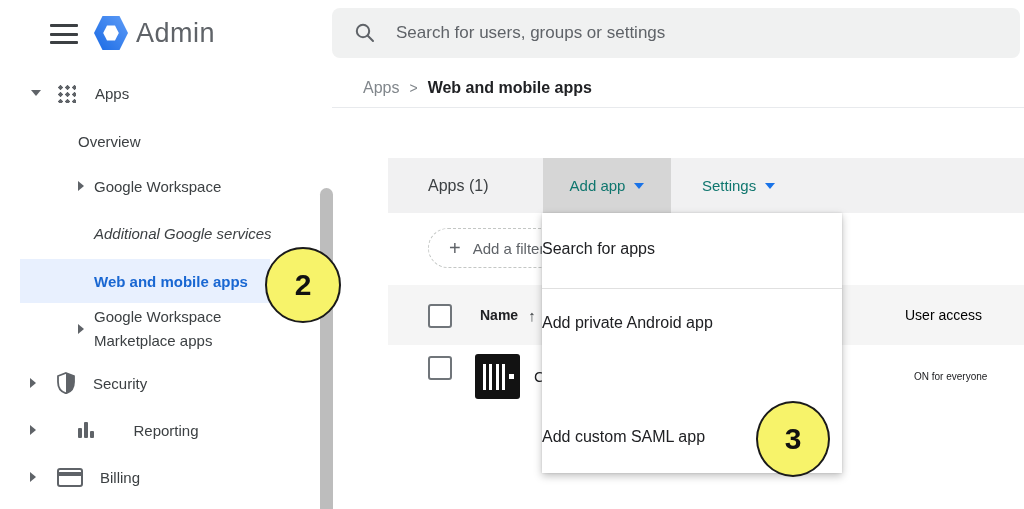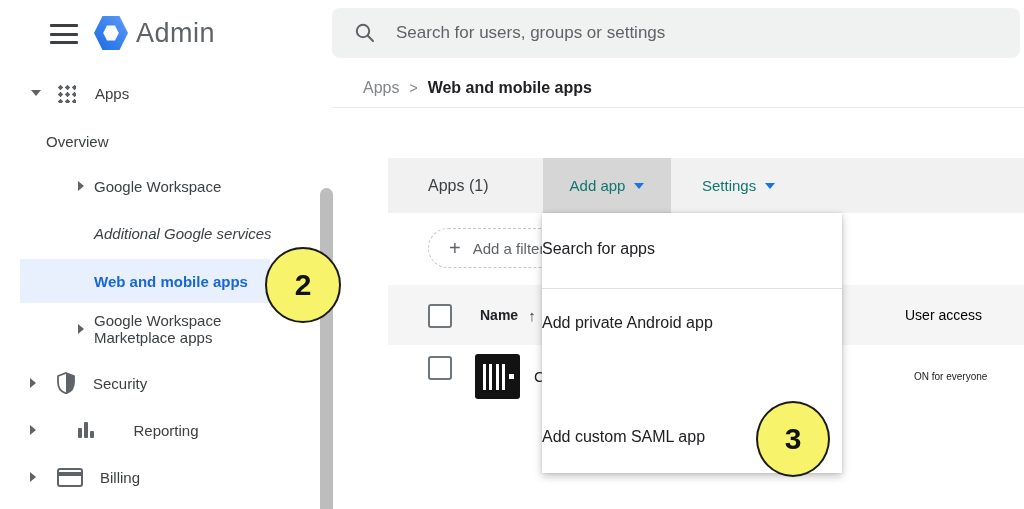--- a/index.html
+++ b/index.html
@@ -32,21 +32,21 @@
   .caret-down{width:0;height:0;border-left:5px solid transparent;border-right:5px solid transparent;
               border-top:6px solid #5f6368;margin-left:0;}
   .caret-right{width:0;height:0;border-top:5px solid transparent;border-bottom:5px solid transparent;
                border-left:6px solid #5f6368;}
   .grid-ic{width:19px;height:19px;
            background-image:radial-gradient(#5f6368 2px,transparent 2.3px);
            background-size:7px 7px;background-position:0 0;}
   .selected-row{position:absolute;left:20px;top:259px;width:250px;height:44px;background:#e8f0fe;
                 display:flex;align-items:center;cursor:pointer;}
   .selected-row .side-label{margin-left:74px;color:#1967d2;font-weight:bold;}
-  .two-line{width:165px;line-height:17px;}
+  .two-line{width:165px;line-height:24px;}
   .bars-ic{display:inline-flex;align-items:flex-end;gap:2.5px;height:16px;}
   .bars-ic i{display:block;width:3.5px;background:#5f6368;border-radius:1px;}
   .card-ic{position:relative;width:22px;height:15px;border:2px solid #5f6368;border-radius:3px;}
   .card-ic::after{content:'';position:absolute;left:0;right:0;top:2.5px;height:4px;background:#5f6368;}
 
   .side-scrollbar{position:absolute;left:320px;top:188px;width:13px;height:321px;background:#bdbdbd;
                   border-radius:7px 7px 0 0;z-index:5;cursor:pointer;}
 
   
   .main{position:absolute;left:388px;top:158px;width:636px;height:351px;}
@@ -147,21 +147,21 @@
   </div>
   <div class="crumb-divider"></div>
 
   <div class="side-row" style="top:79px;">
     <span style="margin-left:31px;" class="caret-down"></span>
     <span style="margin-left:16px;" class="grid-ic"></span>
     <span style="margin-left:19px;" class="side-label">Apps</span>
   </div>
 
   <div class="side-row" style="top:127px;">
-    <span style="margin-left:46px;" class="side-label">Overview</span>
+    <span style="margin-left:78px;" class="side-label">Overview</span>
   </div>
 
   <div class="side-row" style="top:172px;">
     <span style="margin-left:78px;" class="caret-right"></span>
     <span style="margin-left:10px;" class="side-label">Google Workspace</span>
   </div>
 
   <div class="side-row" style="top:219px;">
     <span style="margin-left:94px;font-style:italic;" class="side-label">Additional Google services</span>
   </div>

